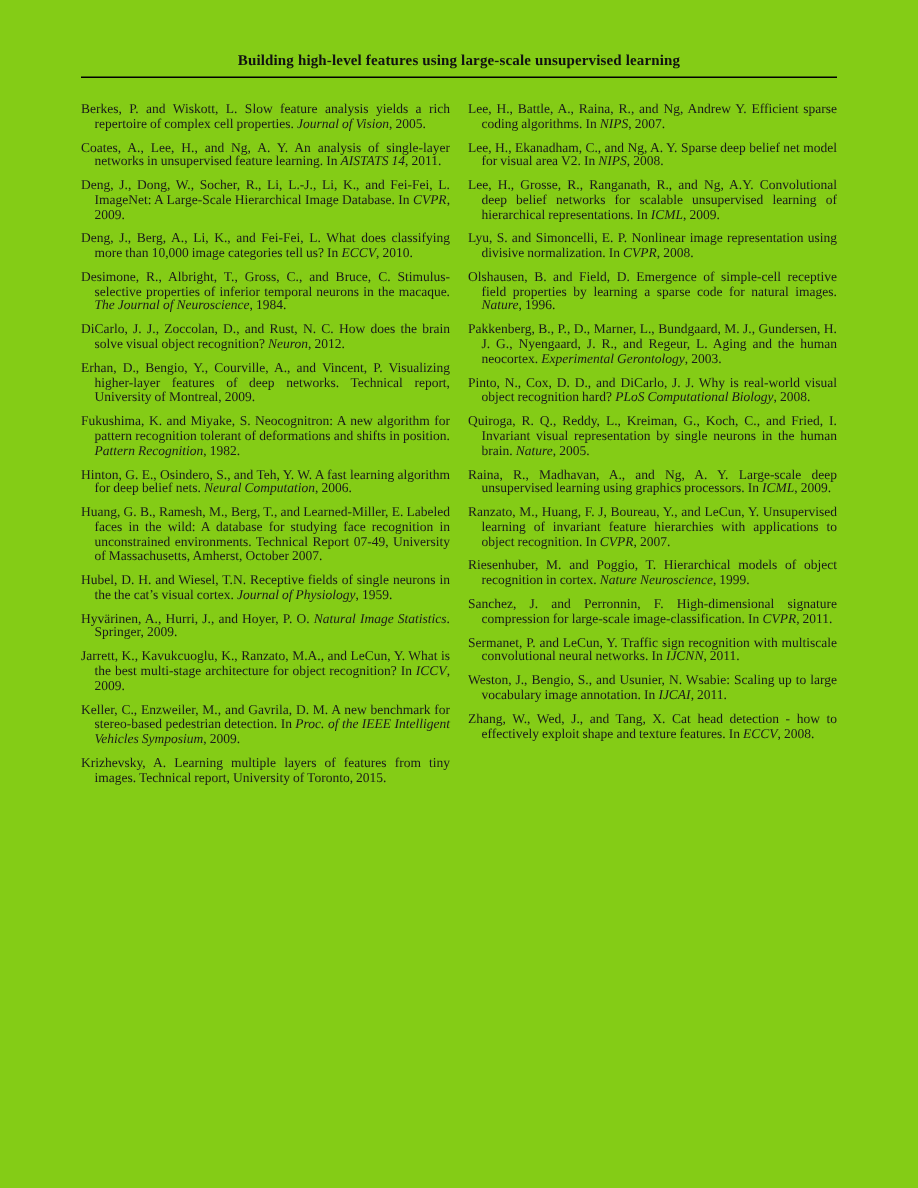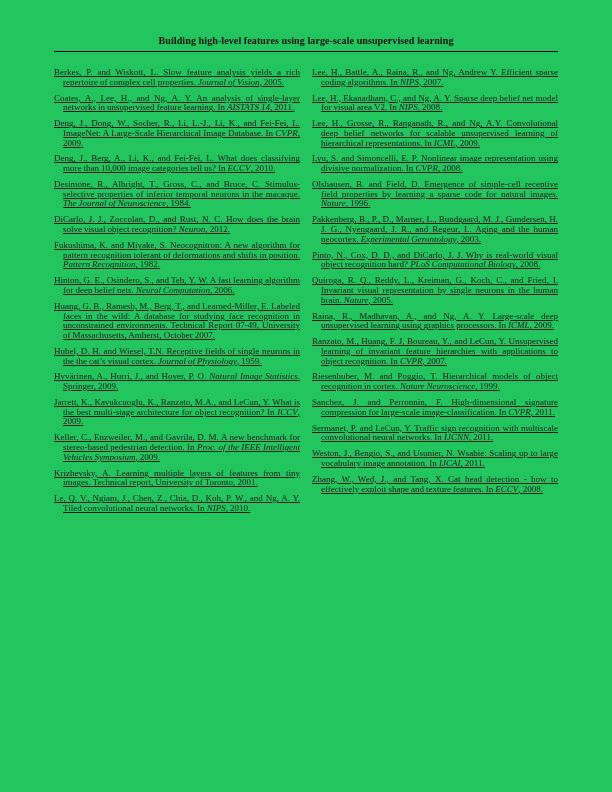--- a/index.html
+++ b/index.html
@@ -2,21 +2,21 @@
 <html lang="en"><head>
   <meta charset="utf-8">
   <style>
     * { box-sizing: border-box; }
     html, body { margin: 0; padding: 0; background: #e8e8e8; }
     .page {
       position: relative;
       width: 612px;
       height: 792px;
       margin: 0 auto;
-      background: #22c55e;
+      background: #84cc16;
       overflow: hidden;
       font-family: "Liberation Serif", "DejaVu Serif", serif;
       color: #1a1a1a;
     }
     .head-title {
       padding-top: 35px;
       text-align: center;
       font-weight: 700;
       font-size: 10px;
       letter-spacing: 0.1px;
@@ -25,21 +25,20 @@
     .head-rule {
       height: 0;
       border-bottom: 1.2px solid #000;
       margin: 5px 54px 0 54px;
     }
     .columns {
       display: flex;
       gap: 12px;
       padding: 16px 54px 0 54px;
       align-items: flex-start;
-      text-decoration: underline;
     }
     .col { flex: 1 1 0; min-width: 0; }
     .ref {
       font-size: 9px;
       line-height: 9.7px;
       text-align: justify;
       margin: 0 0 6.2px 0;
       padding-left: 9px;
       text-indent: -9px;
       hyphens: auto;
@@ -59,29 +58,29 @@
   </div>
 
   <div class="columns">
     <div class="col">
         <p class="ref"><span>Berkes, P. and Wiskott, L.  Slow feature analysis yields a rich repertoire of complex cell properties.  </span><span class="it">Journal of Vision</span><span>, 2005.</span></p>
         <p class="ref"><span>Coates, A., Lee, H., and Ng, A. Y.  An analysis of single-layer networks in unsupervised feature learning. In </span><span class="it">AISTATS 14</span><span>, 2011.</span></p>
         <p class="ref"><span>Deng, J., Dong, W., Socher, R., Li, L.-J., Li, K., and Fei-Fei, L.  ImageNet:  A Large-Scale Hierarchical Image Database. In </span><span class="it">CVPR</span><span>, 2009.</span></p>
         <p class="ref"><span>Deng, J., Berg, A., Li, K., and Fei-Fei, L.  What does classifying more than 10,000 image categories tell us? In </span><span class="it">ECCV</span><span>, 2010.</span></p>
         <p class="ref"><span>Desimone, R., Albright, T., Gross, C., and Bruce, C. Stimulus-selective properties of inferior temporal neurons in the macaque.  </span><span class="it">The Journal of Neuroscience</span><span>, 1984.</span></p>
         <p class="ref"><span>DiCarlo, J. J., Zoccolan, D., and Rust, N. C.  How does the brain solve visual object recognition?  </span><span class="it">Neuron</span><span>, 2012.</span></p>
+        <p class="ref"><span>Erhan, D., Bengio, Y., Courville, A., and Vincent, P. Visualizing higher-layer features of deep networks.  Technical report, University of Montreal, 2009.</span></p>
         <p class="ref"><span>Fukushima, K. and Miyake, S.  Neocognitron:  A new algorithm for pattern recognition tolerant of deformations and shifts in position.  </span><span class="it">Pattern Recognition</span><span>, 1982.</span></p>
         <p class="ref"><span>Hinton, G. E., Osindero, S., and Teh, Y. W.  A fast learning algorithm for deep belief nets.  </span><span class="it">Neural Computation</span><span>, 2006.</span></p>
         <p class="ref"><span>Huang, G. B., Ramesh, M., Berg, T., and Learned-Miller, E.  Labeled faces in the wild:  A database for studying face recognition in unconstrained environments. Technical Report 07-49, University of Massachusetts, Amherst, October 2007.</span></p>
         <p class="ref"><span>Hubel, D. H. and Wiesel, T.N.  Receptive fields of single neurons in the the cat’s visual cortex.  </span><span class="it">Journal of Physiology</span><span>, 1959.</span></p>
         <p class="ref"><span>Hyvärinen, A., Hurri, J., and Hoyer, P. O.  </span><span class="it">Natural Image Statistics</span><span>.  Springer, 2009.</span></p>
         <p class="ref"><span>Jarrett, K., Kavukcuoglu, K., Ranzato, M.A., and LeCun, Y.  What is the best multi-stage architecture for object recognition?  In </span><span class="it">ICCV</span><span>, 2009.</span></p>
         <p class="ref"><span>Keller, C., Enzweiler, M., and Gavrila, D. M. A new benchmark for stereo-based pedestrian detection.  In </span><span class="it">Proc. of the IEEE Intelligent Vehicles Symposium</span><span>, 2009.</span></p>
-        <p class="ref"><span>Krizhevsky, A.  Learning multiple layers of features from tiny images.  Technical report, University of Toronto, 2001.</span></p>
-        <p class="ref"><span>Le, Q. V., Ngiam, J., Chen, Z., Chia, D., Koh, P. W., and Ng, A. Y.  Tiled convolutional neural networks. In </span><span class="it">NIPS</span><span>, 2010.</span></p>
+        <p class="ref"><span>Krizhevsky, A.  Learning multiple layers of features from tiny images.  Technical report, University of Toronto, 2015.</span></p>
       </div>
     <div class="col">
         <p class="ref"><span>Lee, H., Battle, A., Raina, R., and Ng, Andrew Y.  Efficient sparse coding algorithms. In </span><span class="it">NIPS</span><span>, 2007.</span></p>
         <p class="ref"><span>Lee, H., Ekanadham, C., and Ng, A. Y.  Sparse deep belief net model for visual area V2. In </span><span class="it">NIPS</span><span>, 2008.</span></p>
         <p class="ref"><span>Lee, H., Grosse, R., Ranganath, R., and Ng, A.Y.  Convolutional deep belief networks for scalable unsupervised learning of hierarchical representations. In </span><span class="it">ICML</span><span>, 2009.</span></p>
         <p class="ref"><span>Lyu, S. and Simoncelli, E. P.  Nonlinear image representation using divisive normalization. In </span><span class="it">CVPR</span><span>, 2008.</span></p>
         <p class="ref"><span>Olshausen, B. and Field, D.  Emergence of simple-cell receptive field properties by learning a sparse code for natural images.  </span><span class="it">Nature</span><span>, 1996.</span></p>
         <p class="ref"><span>Pakkenberg, B., P., D., Marner, L., Bundgaard, M. J., Gundersen, H. J. G., Nyengaard, J. R., and Regeur, L. Aging and the human neocortex.  </span><span class="it">Experimental Gerontology</span><span>, 2003.</span></p>
         <p class="ref"><span>Pinto, N., Cox, D. D., and DiCarlo, J. J. Why is real-world visual object recognition hard?   </span><span class="it">PLoS Computational Biology</span><span>, 2008.</span></p>
         <p class="ref"><span>Quiroga, R. Q., Reddy, L., Kreiman, G., Koch, C., and Fried, I.  Invariant visual representation by single neurons in the human brain.  </span><span class="it">Nature</span><span>, 2005.</span></p>

